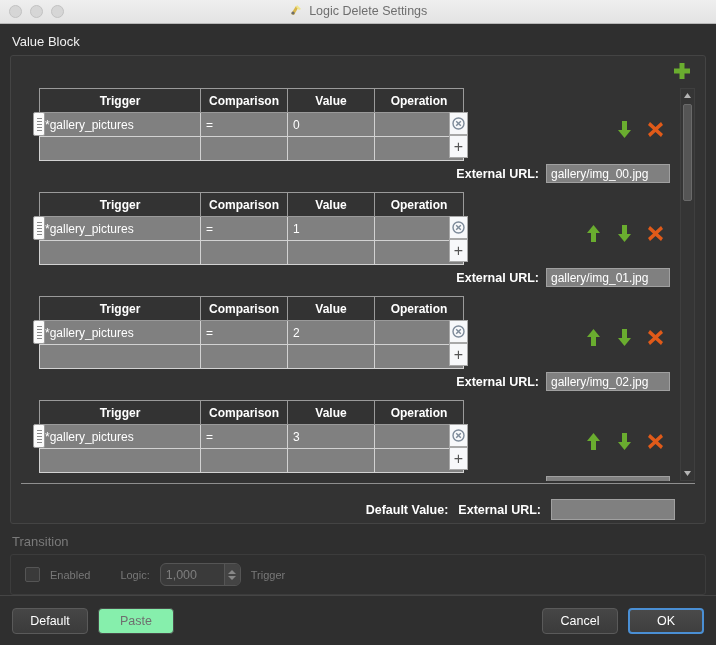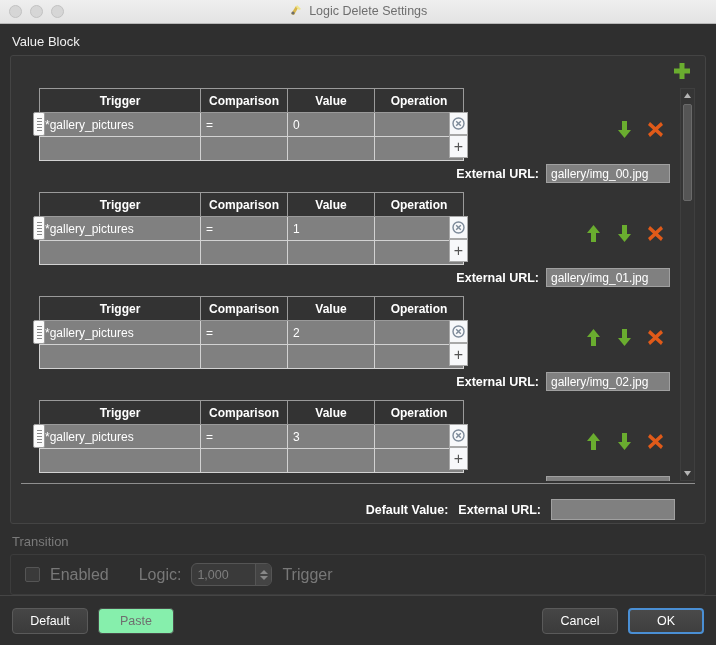--- a/index.html
+++ b/index.html
@@ -302,21 +302,21 @@
     padding-left: 14px;
     gap: 10px;
     box-sizing: border-box;
   }
   .chk {
     width: 13px; height: 13px;
     background: #3a3a3a;
     border: 1px solid #555;
     border-radius: 2px;
   }
-  .dim { color: #787878; font-size: 16px; }
+  .dim { color: #787878; font-size: 11px; }
   .spin {
     display: flex;
     align-items: stretch;
     height: 21px;
     border: 1px solid #555;
     background: #3a3a3a;
     border-radius: 6px;
     overflow: hidden;
   }
   .spin-val {

